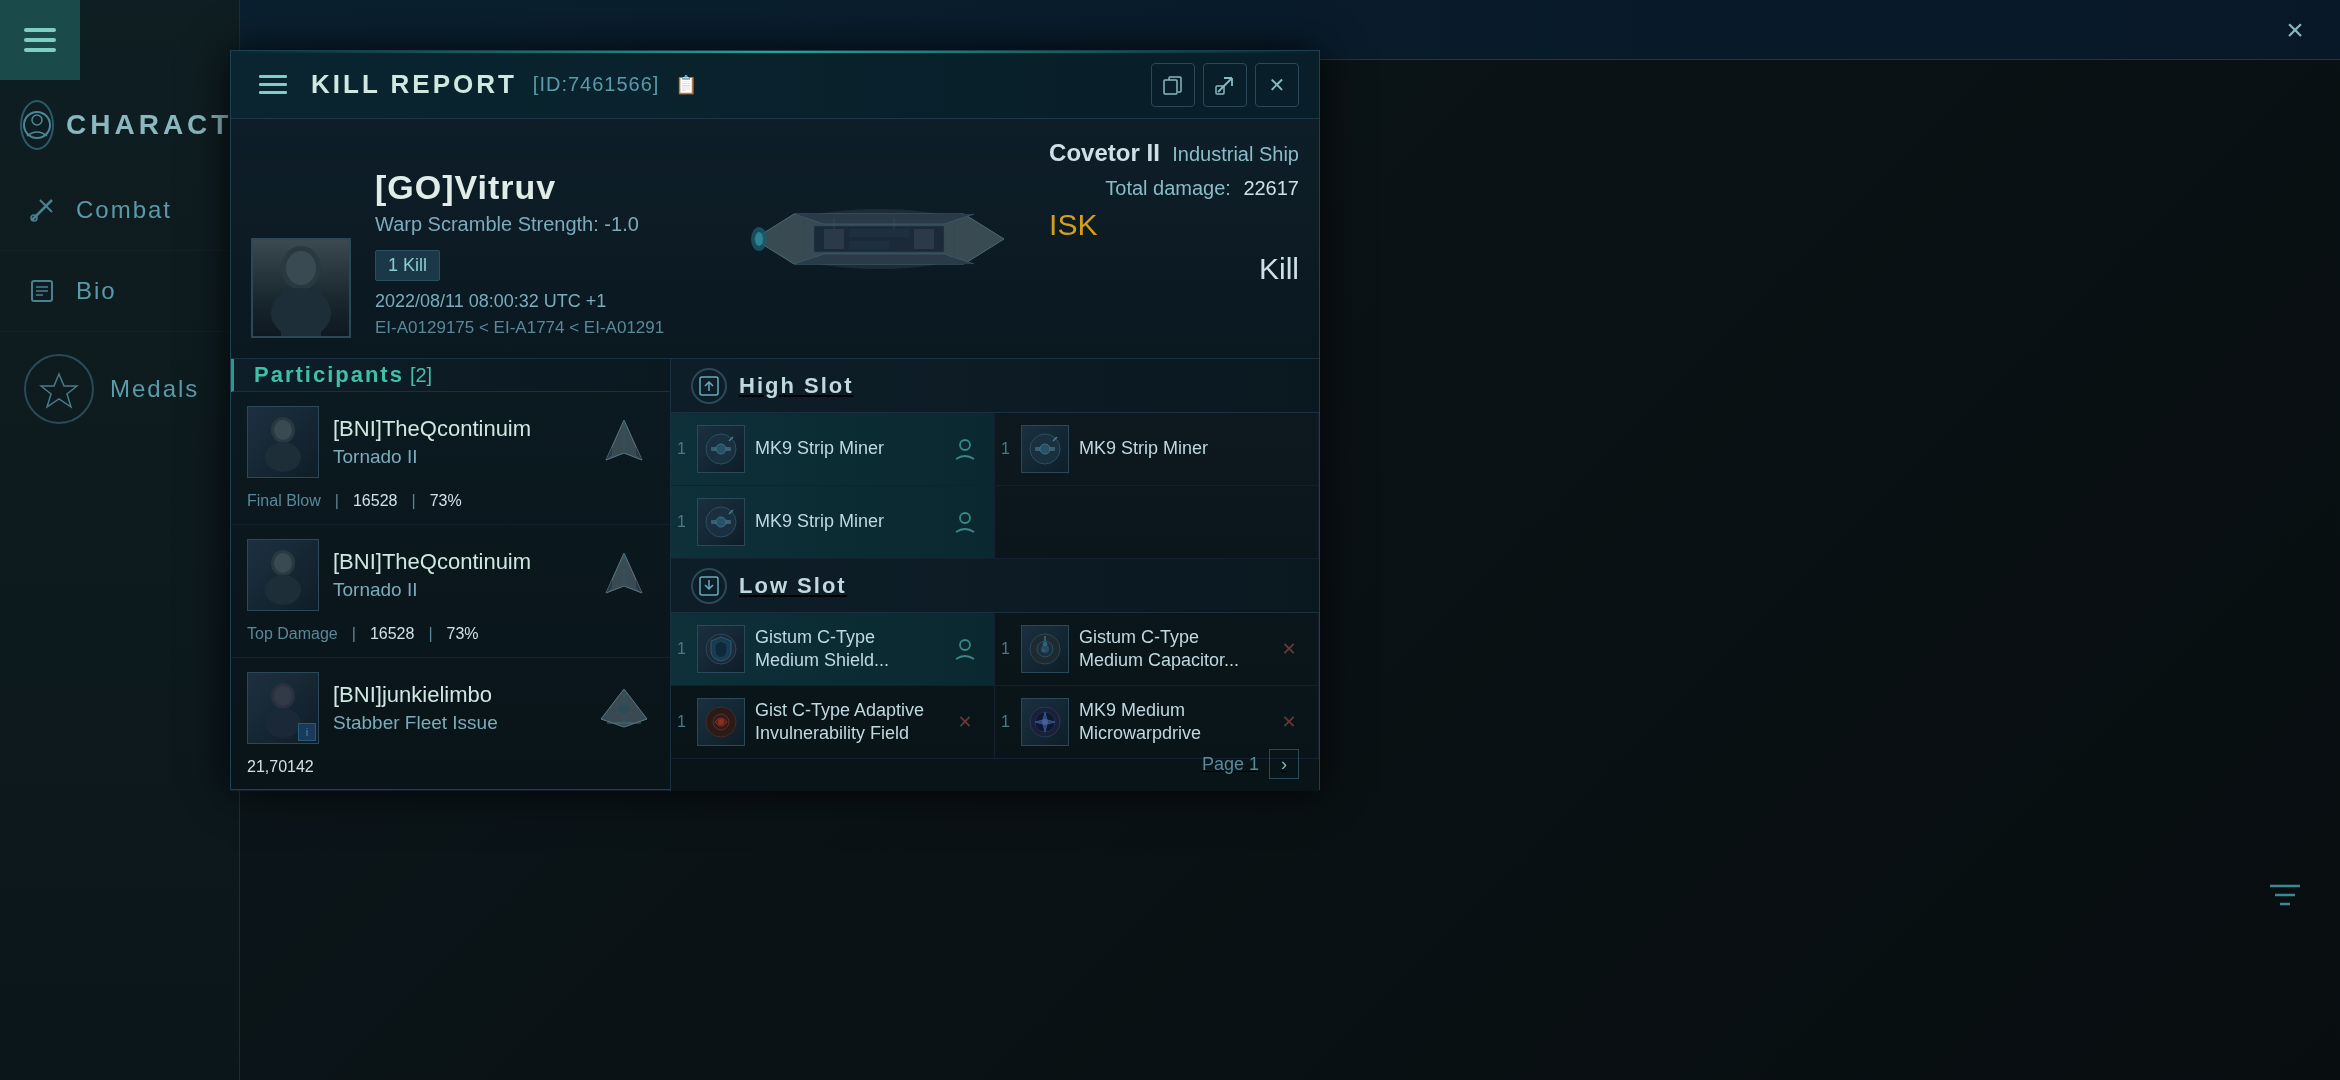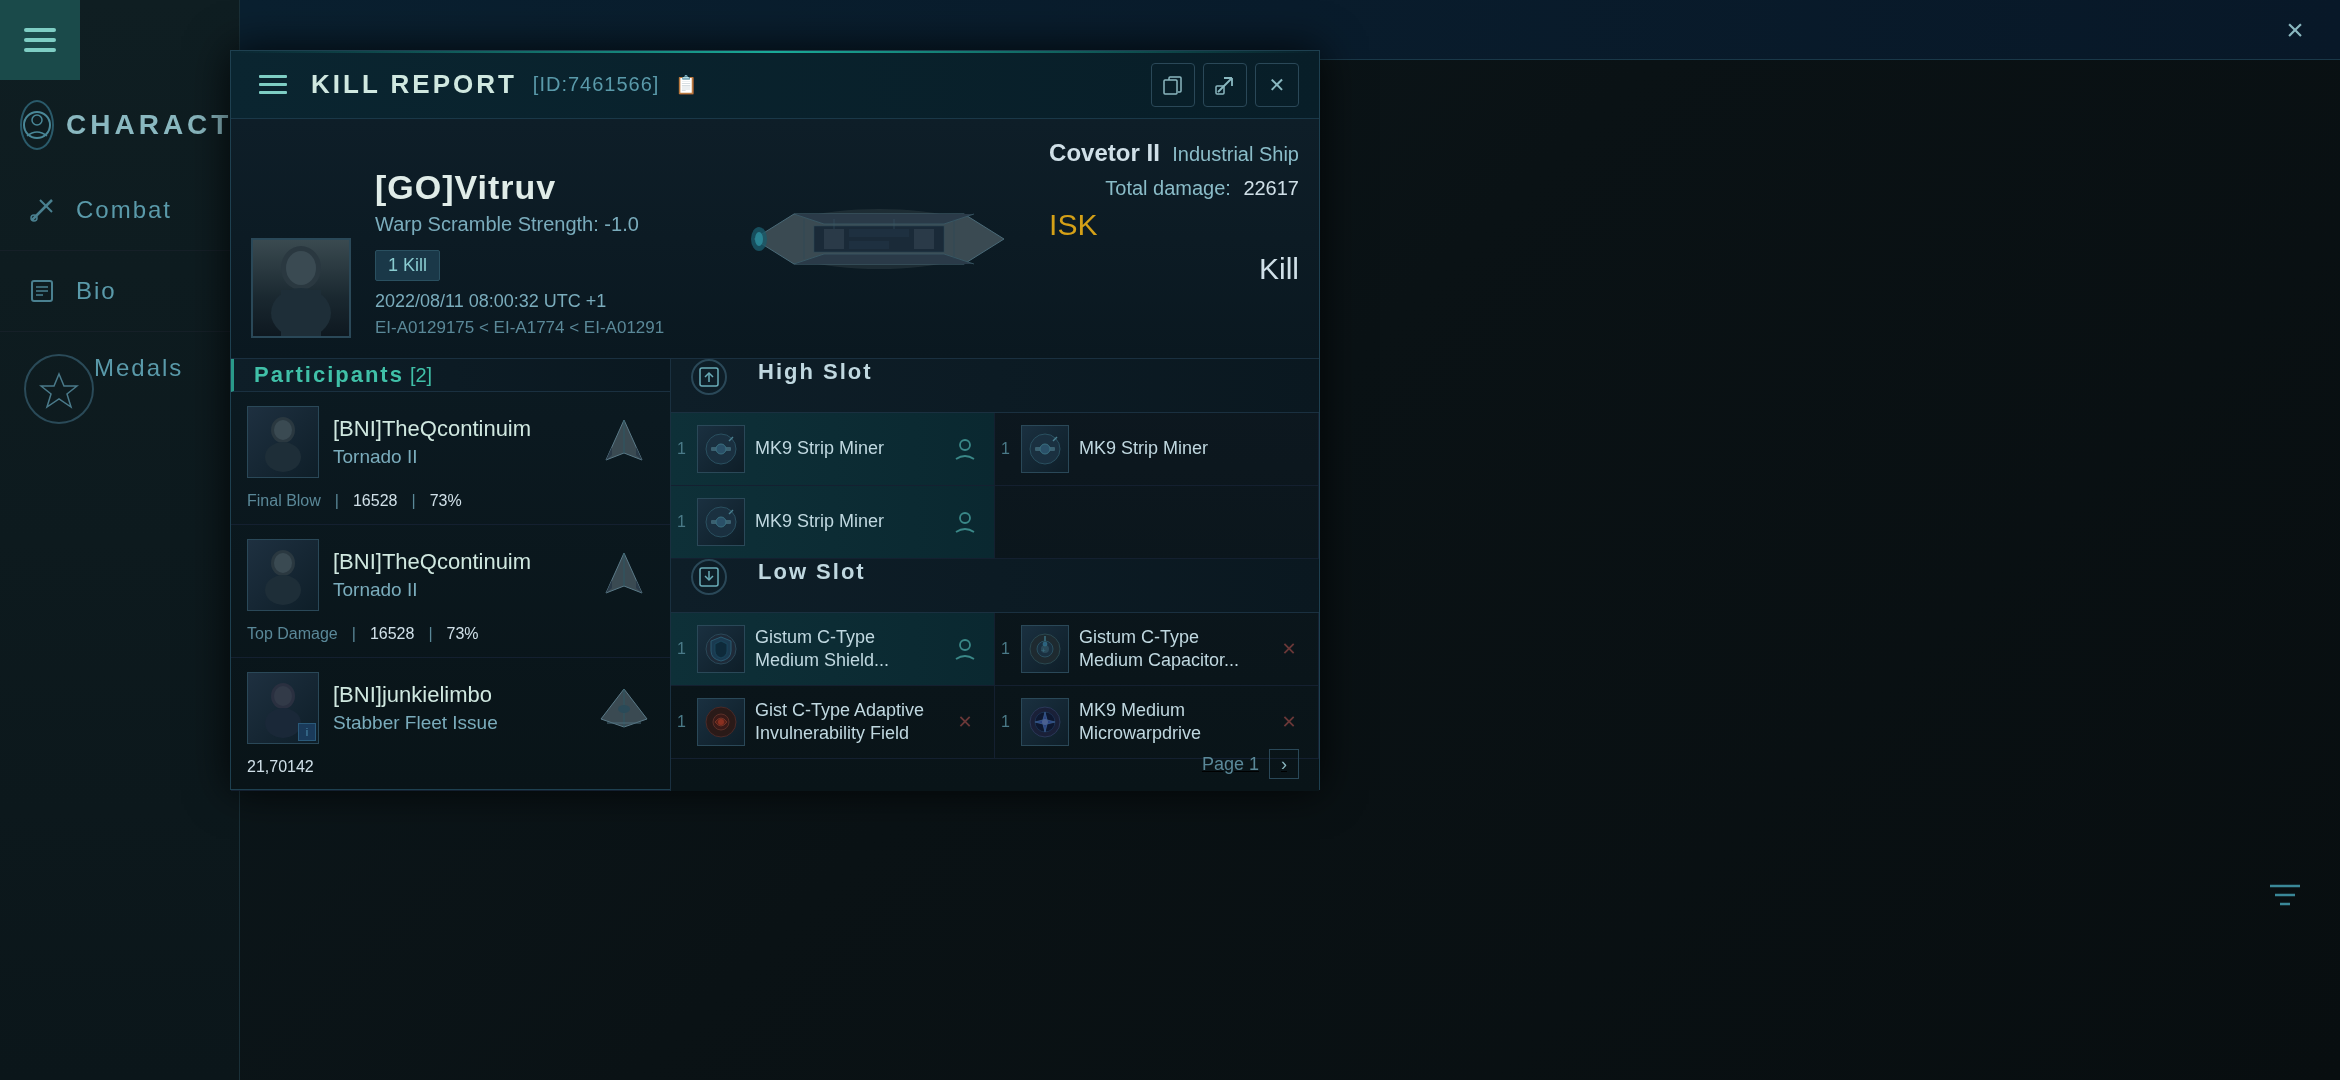--- a/index.html
+++ b/index.html
@@ -99,22 +99,23 @@
     }
 
     .nav-label {
       font-size: 24px;
       color: #5a9aaa;
       letter-spacing: 2px;
     }
 
     .sidebar-medal {
       display: flex;
-      align-items: flex-start;
+      align-items: center;
       padding: 22px 24px;
+      gap: 16px;
       cursor: pointer;
     }
 
     .medal-icon {
       width: 70px;
       height: 70px;
       border-radius: 50%;
       border: 2px solid #2a4a58;
       display: flex;
       align-items: center;
@@ -491,24 +492,26 @@
       border-radius: 4px;
     }
 
     .slot-section {
       padding: 0;
     }
 
     .slot-header {
       height: 54px;
       display: flex;
+      align-items: center;
       padding: 0 20px;
-      gap: 31px;
+      gap: 12px;
       background: linear-gradient(90deg, #0e1e28 0%, #0a1820 100%);
       border-bottom: 1px solid #1a3040;
+      text-decoration: underline;
     }
 
     .slot-icon {
       width: 36px;
       height: 36px;
       border: 2px solid #2a4858;
       border-radius: 50%;
       display: flex;
       align-items: center;
       justify-content: center;

